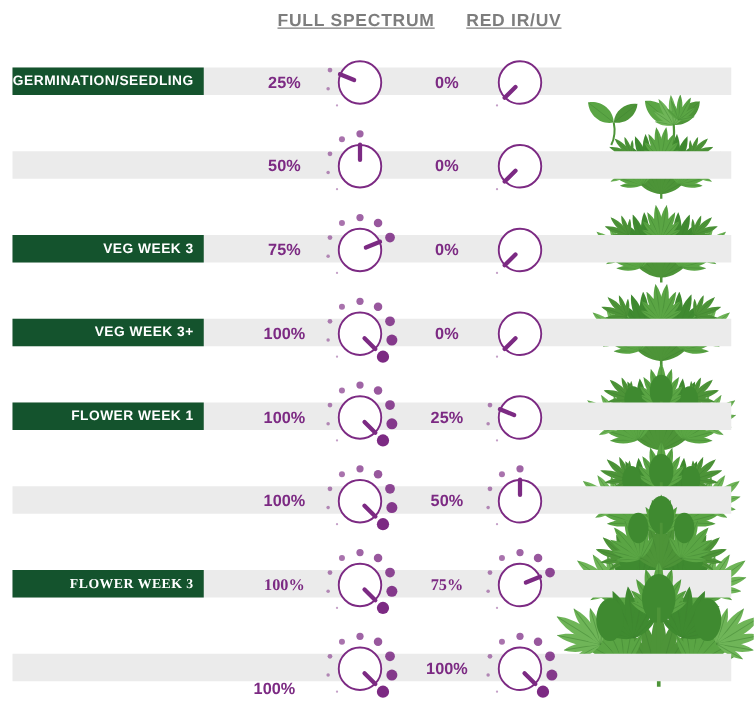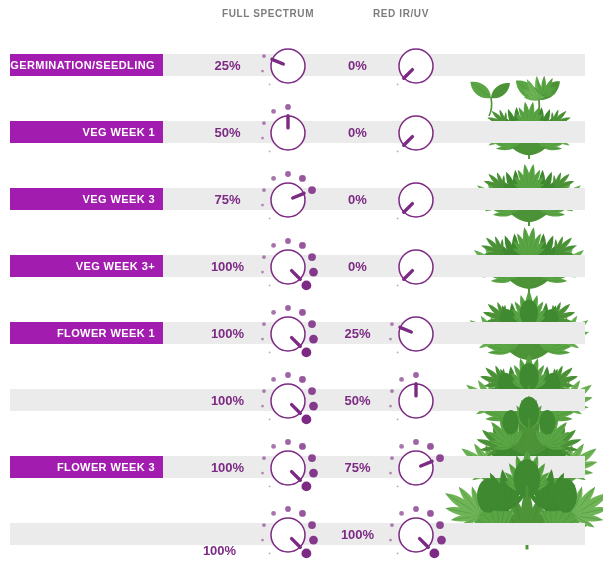--- a/index.html
+++ b/index.html
@@ -8,43 +8,44 @@
     background:#ffffff;
     font-family:"Liberation Sans", sans-serif;
     overflow:hidden;
     position:relative;
   }
   #chart{position:relative;width:603px;height:576px;}
 
   
   .col-head{
     position:absolute;
-    font-size:10px;
+    font-size:14px;
     font-weight:bold;
     letter-spacing:0.6px;
     color:#7d7d7d;
     white-space:nowrap;
+    text-decoration:underline;
   }
   .col-head.fs{left:222px;top:8px;}
   .col-head.ir{left:373px;top:8px;}
 
   
   .row{position:absolute;left:0;width:603px;height:67px;}
 
   .track{
     position:absolute;
     left:10px;top:26px;
     width:575px;height:22px;
     background:#ebebeb;
   }
   .label-bar{
     position:absolute;
     left:10px;top:26px;
     width:153px;height:22px;
-    background:#a21caf;
+    background:#14532d;
     display:flex;align-items:center;justify-content:flex-end;
     box-sizing:border-box;
     padding-right:8px;
   }
   .label-bar span{
     color:#ffffff;
     font-size:11px;
     font-weight:bold;
     letter-spacing:0.4px;
     white-space:nowrap;
@@ -597,23 +598,20 @@
     <path d="M0 0 C 2.1692000000000005 -3.8280000000000003, 1.6269000000000005 -9.952800000000002, 0 -12.760000000000002
              C -1.6269000000000005 -9.952800000000002, -2.1692000000000005 -3.8280000000000003, 0 0 Z" fill="#4d9438"></path>
     <path d="M0 0 L 0 -12.760000000000002" stroke="#3d8030" stroke-width="0.6" opacity="0.5"></path>
   </g>
               </g>
               <path d="M74 96 L74 66" stroke="#4d9438" stroke-width="2" fill="none"></path>
             </g>
           </svg>
         </div>
         <div class="track"></div>
-        <div class="label-bar">
-          <span>VEG WEEK 1</span>
-        </div>
         <div class="pct fs">50%</div>
         <div class="knob-wrap fs">
           <svg width="52" height="52" viewBox="0 0 52 52">
     <circle cx="7.62" cy="48.38" r="0.90" fill="#7c2a83" opacity="0.45"></circle>
             <circle cx="0.50" cy="35.07" r="1.40" fill="#7c2a83" opacity="0.52"></circle>
             <circle cx="1.98" cy="20.05" r="1.90" fill="#7c2a83" opacity="0.59"></circle>
             <circle cx="11.56" cy="8.38" r="2.40" fill="#7c2a83" opacity="0.66"></circle>
             <circle cx="26.00" cy="4.00" r="2.90" fill="#7c2a83" opacity="0.73"></circle>
     <circle cx="26" cy="30" r="17" fill="#ffffff" stroke="#7c2a83" stroke-width="1.5"></circle>
     <line x1="26.00" y1="24.90" x2="26.00" y2="12.66" stroke="#7c2a83" stroke-width="3.4" stroke-linecap="round"></line>
@@ -2366,21 +2364,21 @@
     <circle cx="7.62" cy="48.38" r="0.90" fill="#7c2a83" opacity="0.45"></circle>
             <circle cx="0.50" cy="35.07" r="1.40" fill="#7c2a83" opacity="0.52"></circle>
             <circle cx="1.98" cy="20.05" r="1.90" fill="#7c2a83" opacity="0.59"></circle>
             <circle cx="11.56" cy="8.38" r="2.40" fill="#7c2a83" opacity="0.66"></circle>
             <circle cx="26.00" cy="4.00" r="2.90" fill="#7c2a83" opacity="0.73"></circle>
     <circle cx="26" cy="30" r="17" fill="#ffffff" stroke="#7c2a83" stroke-width="1.5"></circle>
     <line x1="26.00" y1="24.90" x2="26.00" y2="12.66" stroke="#7c2a83" stroke-width="3.4" stroke-linecap="round"></line>
   </svg>
         </div>
       </div>
-      <div class="row" style="top: 430px;">
+      <div class="row" style="top: 430px; font-family: Liberation Serif, serif;">
         <div class="plant" style="top:-32px">
           <svg width="148" height="110" viewBox="0 0 148 110">
             <g transform="translate(74,98) scale(1.16) translate(-74,-98)">
               <g transform="translate(74,96) rotate(0)">
                 <g transform="translate(0,0) rotate(-62)">
     <path d="M0 0 C 4.338400000000001 -7.656000000000001, 3.253800000000001 -19.905600000000003, 0 -25.520000000000003
              C -3.253800000000001 -19.905600000000003, -4.338400000000001 -7.656000000000001, 0 0 Z" fill="#4d9438"></path>
     <path d="M0 0 L 0 -25.520000000000003" stroke="#3d8030" stroke-width="0.6" opacity="0.5"></path>
   </g>
                 <g transform="translate(0,0) rotate(-46.5)">

